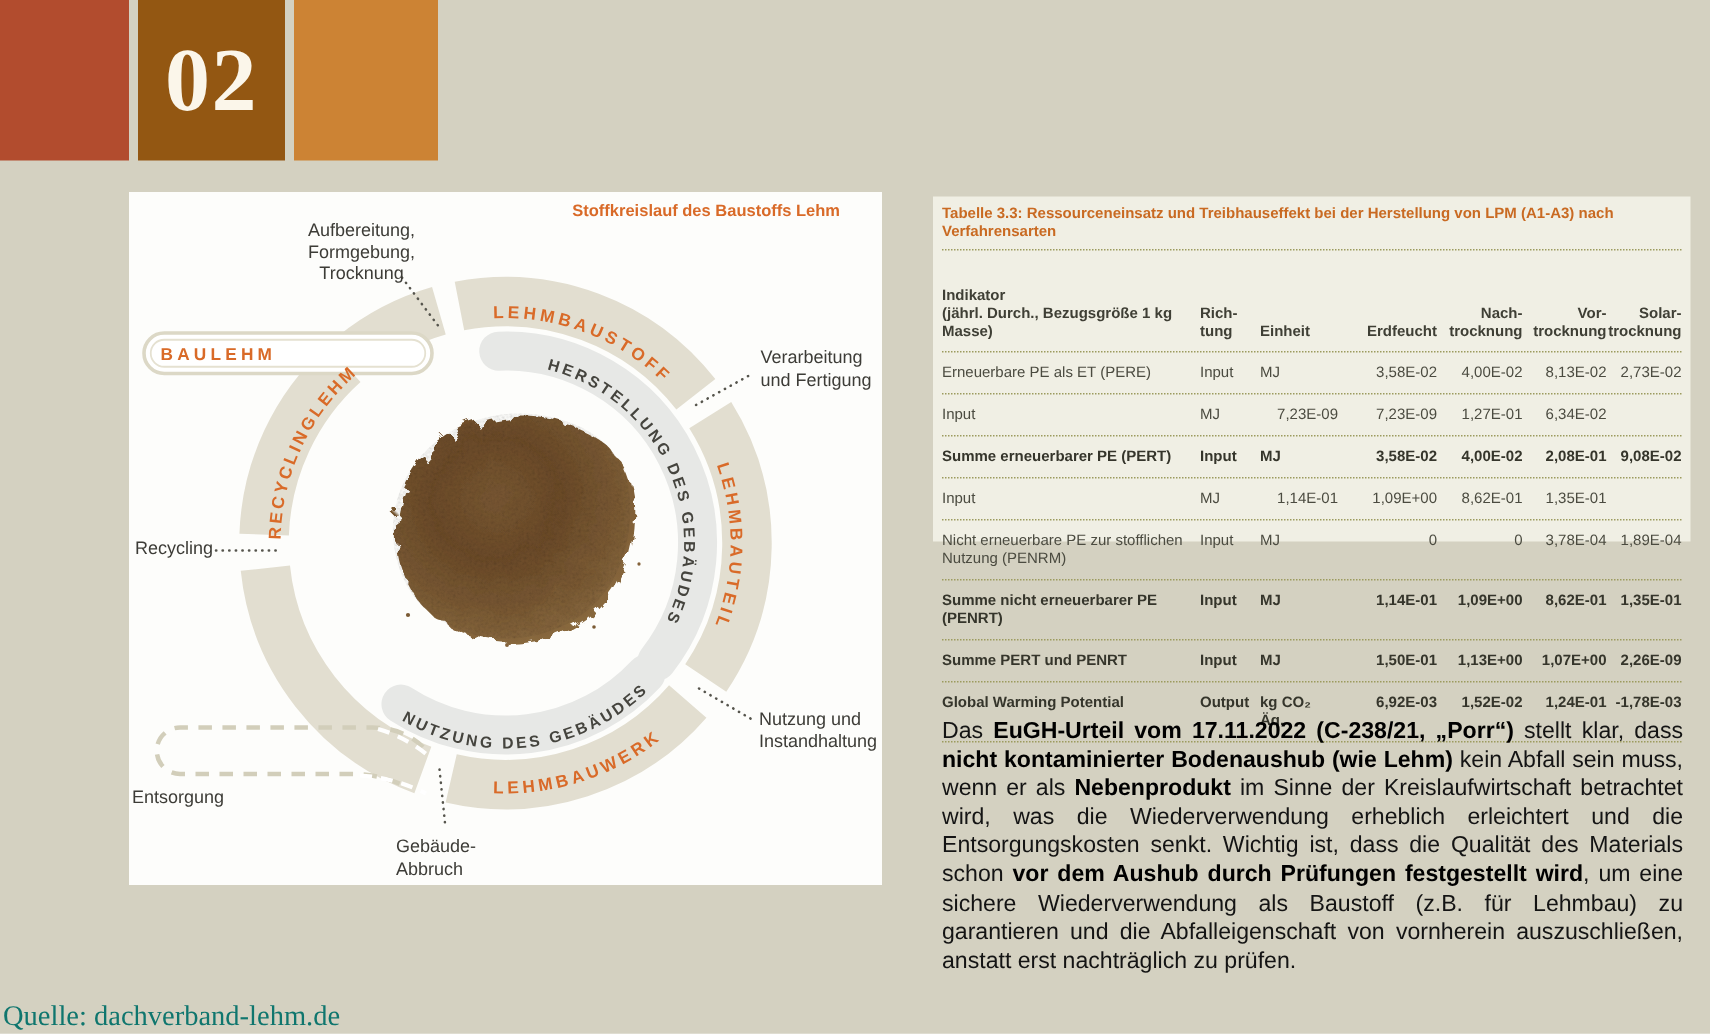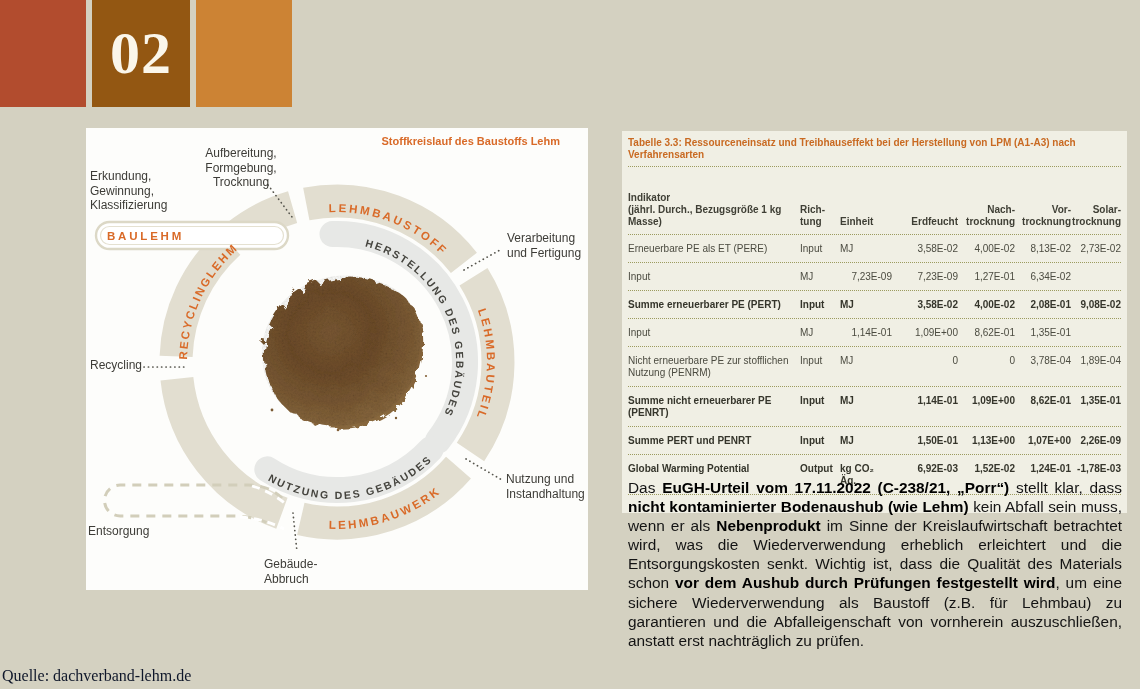--- a/index.html
+++ b/index.html
@@ -35,21 +35,21 @@
   .lbl-nutzung { left:420px; top:344px; }
   .lbl-gebaeude { left:178px; top:429px; }
   .lbl-entsorgung { left:2px; top:396px; }
   .lbl-recycling { left:4px; top:230px; }
   .arc-orange { fill:var(--accent); font-weight:bold; font-size:11.5px; letter-spacing:2.6px; }
   .arc-orange.tight { letter-spacing:2px; }
   .arc-dark { fill:#45443e; font-weight:bold; font-size:10.5px; letter-spacing:2px; }
   .banner-text { fill:var(--accent); font-weight:bold; font-size:11.5px; letter-spacing:2.8px; }
   
   .table-panel {
-    position:absolute; left:622px; top:131px; width:505px; height:382px;
+    position:absolute; left:622px; top:131px; width:505px; height:230px;
     background:#f0efe4; box-sizing:border-box; padding:0 6px;
   }
   .table-title {
     font-size:10px; font-weight:bold; color:#c96a22; padding:6px 0 5px 0; line-height:12px;
   }
   .dotline { border-bottom:1.5px dotted #9c9b5e; }
   .thead, .tr {
     display:grid; grid-template-columns:172px 40px 52px 66px 57px 56px 50px;
     border-bottom:1.5px dotted #9c9b5e;
   }
@@ -65,21 +65,21 @@
   .th.c0,.td.c0 { padding-right:8px; }
   
   .para {
     position:absolute; left:628px; top:478px; width:494px;
     font-family:Liberation Sans, sans-serif; font-size:15.4px; line-height:19.1px;
     text-align:justify; color:#141414;
   }
   .para .b { font-weight:bold; color:#000; }
   .source-note {
     position:absolute; left:2px; top:667px; font-family:"Liberation Serif",serif;
-    font-size:16px; color:#0f172a;
+    font-size:19px; color:#0f766e;
   }
 </style>
 </head>
 <body style="background: rgb(212, 209, 193);">
 
 <div class="chapblock" style="left: 0px; width: 86px; background: rgb(178, 76, 46);"></div>
 <div class="chapblock" style="left: 92px; width: 98px; background: rgb(147, 87, 18);">
   <div class="chap-num">02</div>
 </div>
 <div class="chapblock" style="left: 196px; width: 96px; background: rgb(204, 131, 52);"></div>
@@ -148,23 +148,20 @@
       <path d="M 176,230 C 174,196 196,163 232,152 C 250,146 272,146 292,153 C 322,163 336,186 334,215 C 333,247 319,274 292,288 C 266,301 236,301 212,288 C 188,275 178,254 176,230 Z" fill="url(#clayGrad)" filter="url(#rough)"></path>
       <path d="M 176,230 C 174,196 196,163 232,152 C 250,146 272,146 292,153 C 322,163 336,186 334,215 C 333,247 319,274 292,288 C 266,301 236,301 212,288 C 188,275 178,254 176,230 Z" filter="url(#grain)" opacity="0.4" style="mix-blend-mode:multiply"></path>
       <circle cx="186" cy="282" r="1.4" fill="#7a5a33"></circle>
       <circle cx="310" cy="290" r="1.2" fill="#7a5a33"></circle>
       <circle cx="252" cy="302" r="1.3" fill="#84623a"></circle>
       <circle cx="340" cy="248" r="1.1" fill="#84623a"></circle>
     </g>
   </svg>
 
   <div class="diagram-title">Stoffkreislauf des Baustoffs Lehm</div>
-  <div class="stage-label lbl-erkundung">Erkundung,
-Gewinnung,
-Klassifizierung</div>
   <div class="stage-label lbl-aufbereitung">Aufbereitung,
 Formgebung,
 Trocknung</div>
   <div class="stage-label lbl-verarbeitung">Verarbeitung
 und Fertigung</div>
   <div class="stage-label lbl-nutzung">Nutzung und
 Instandhaltung</div>
   <div class="stage-label lbl-gebaeude">Gebäude-
 Abbruch</div>
   <div class="stage-label lbl-entsorgung">Entsorgung</div>

